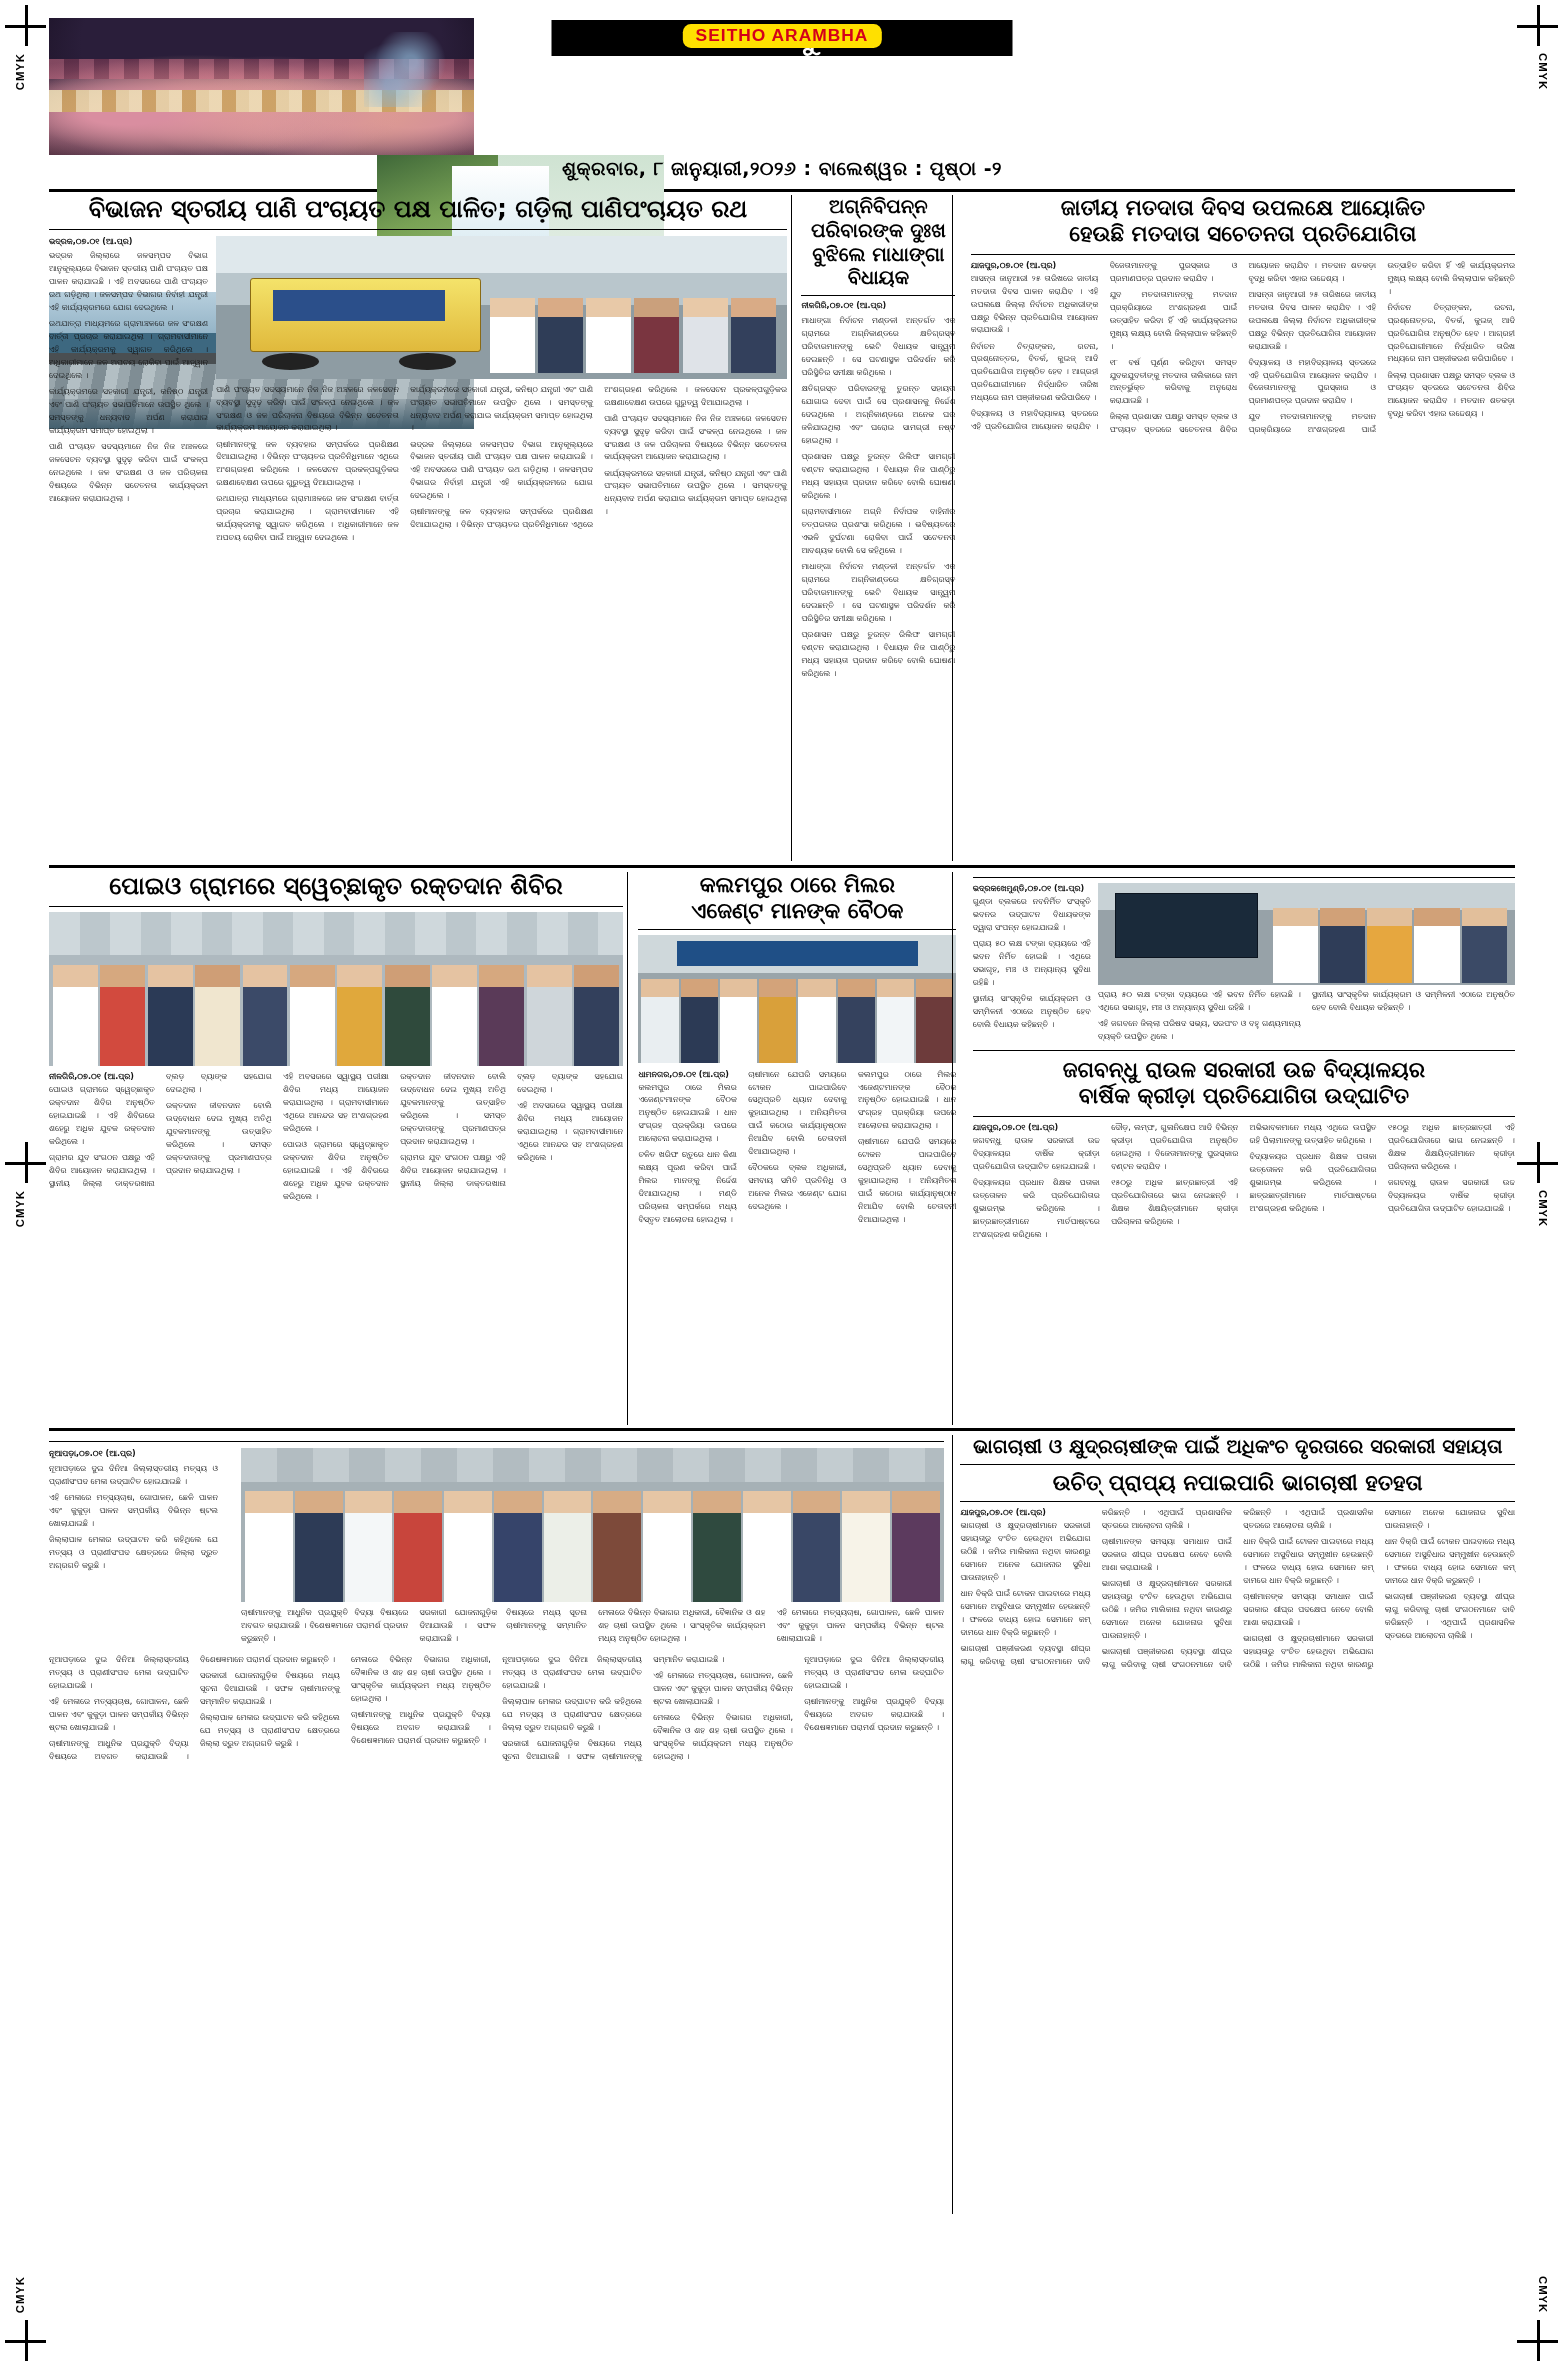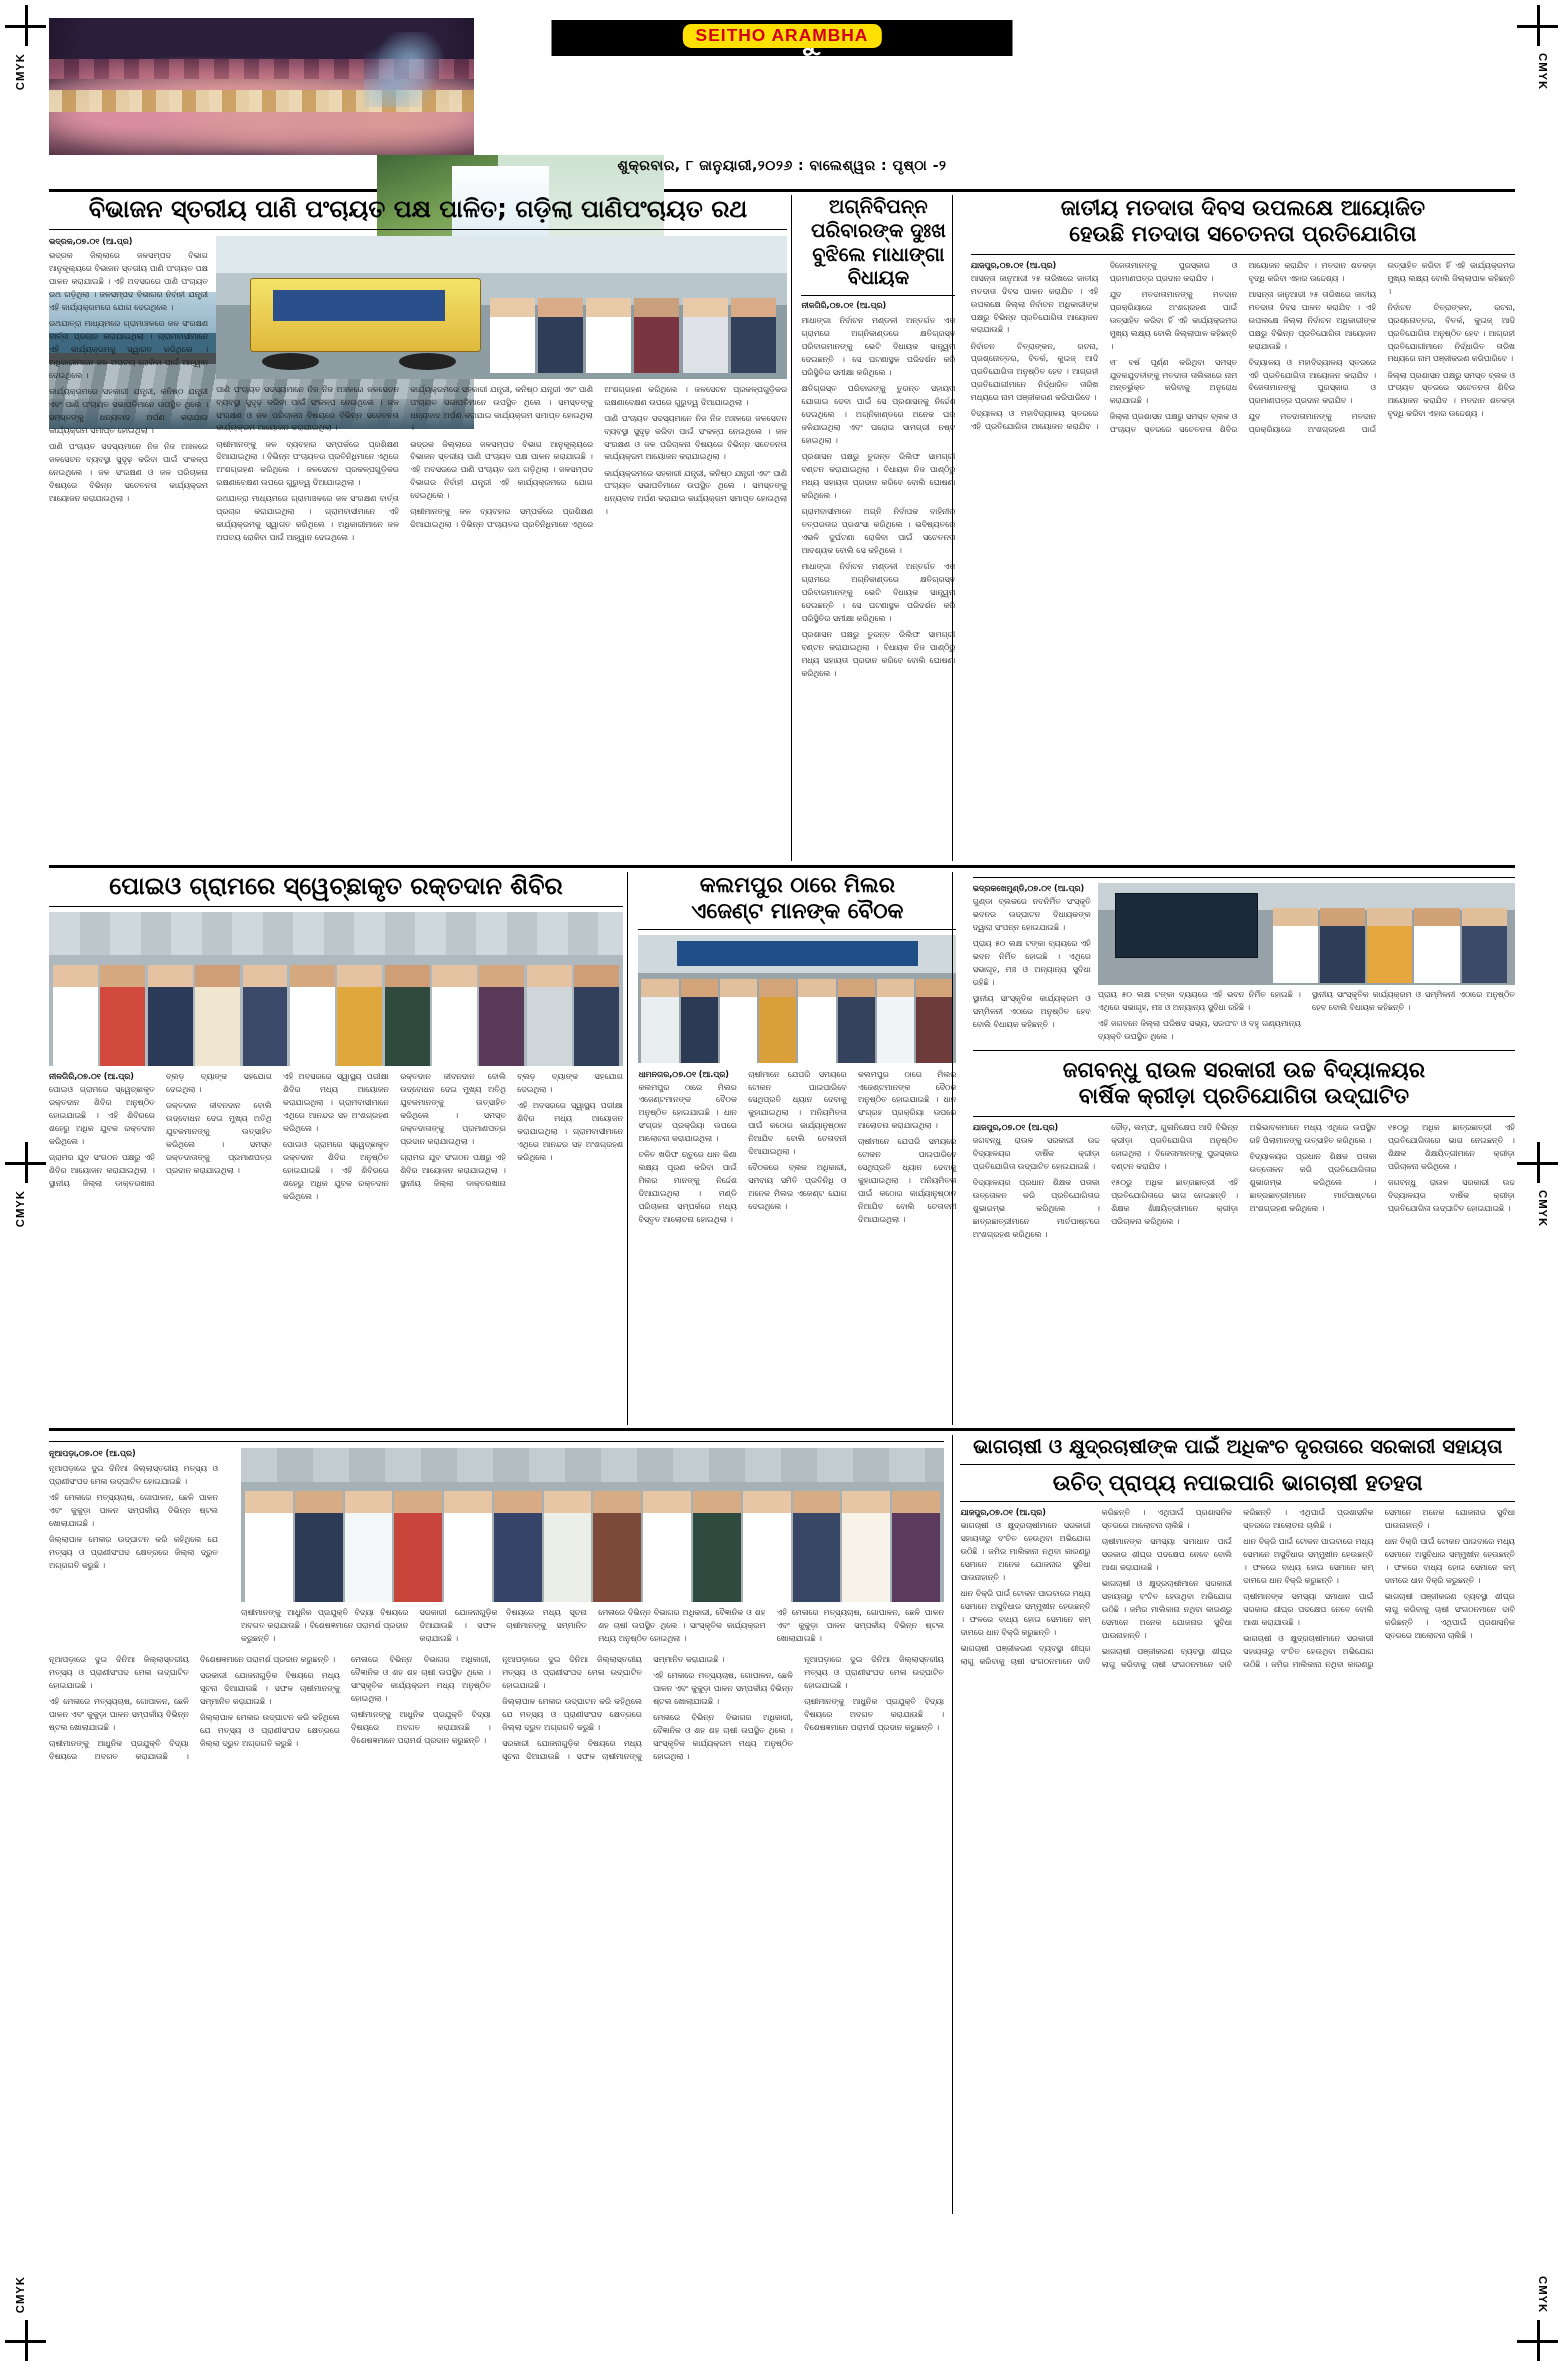--- a/index.html
+++ b/index.html
@@ -21,21 +21,21 @@
   .mh-left{left:0;width:425px;}
   .mh-right{right:0;width:425px;}
   .mh-center{position:absolute;left:50%;transform:translateX(-50%);top:2px;width:461px;text-align:center;}
   .mh-kicker{background:#000;color:#fff;font-size:30px;line-height:1.05;padding:1px 0 3.1px;font-weight:bold;
              letter-spacing:1px;font-family:"DejaVu Sans",sans-serif;}
   .mh-title{font-size:77px;font-weight:bold;line-height:1.0;letter-spacing:-1px;color:#000;
             font-family:"DejaVu Sans",sans-serif;margin-top:-3.1px;}
   .mh-badge{position:absolute;left:50%;transform:translateX(-50%);bottom:8.2px;background:#FFE000;
             color:#D4001A;font-weight:bold;font-size:17.4px;letter-spacing:1px;padding:1.5px 13.3px;
             border-radius:8.2px;font-family:"Liberation Sans",sans-serif;white-space:nowrap;}
-  .mh-dateline{position:absolute;left:0;right:0;top:139px;text-align:center;font-size:14px;font-weight:bold;
+  .mh-dateline{position:absolute;left:0;right:0;top:139px;text-align:center;font-size:19px;font-weight:bold;
                letter-spacing:0.5px;font-family:"DejaVu Sans",sans-serif;}
 
   .rule-thick{height:2.6px;background:#000;margin:2px 0 0;}
 
   
   .band{position:relative;width:100%;}
   .vrule{position:absolute;top:0;bottom:0;width:1px;background:#000;}
   .hrule{height:1px;background:#000;width:100%;}
 
   h2.hl{font-family:"DejaVu Sans",sans-serif;font-weight:bold;text-align:center;margin:0;

